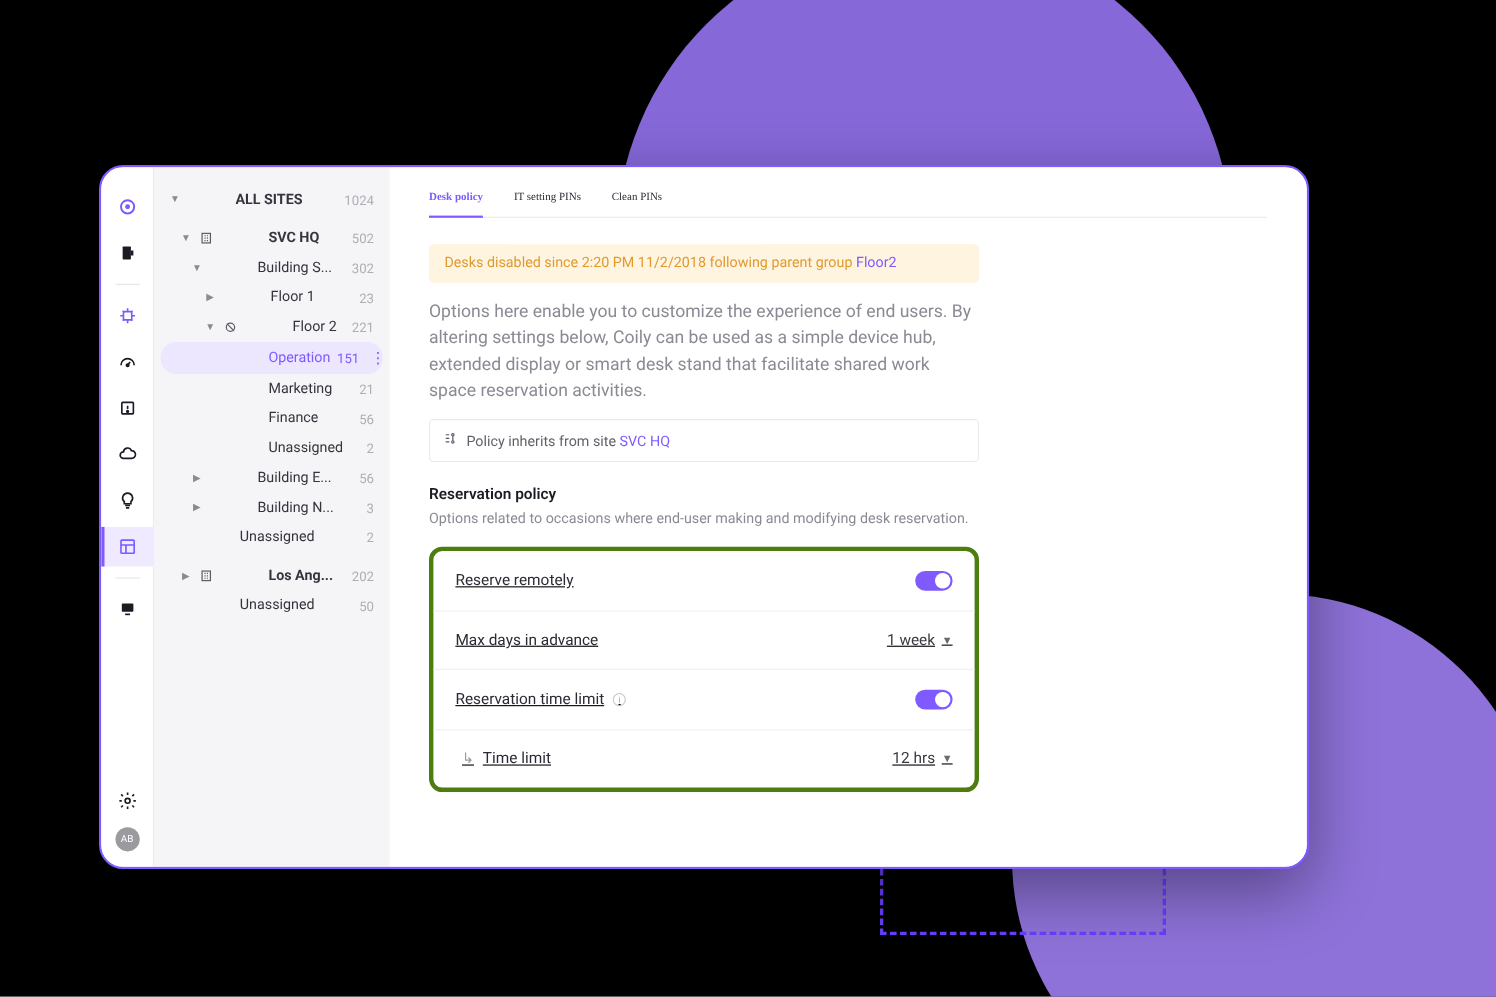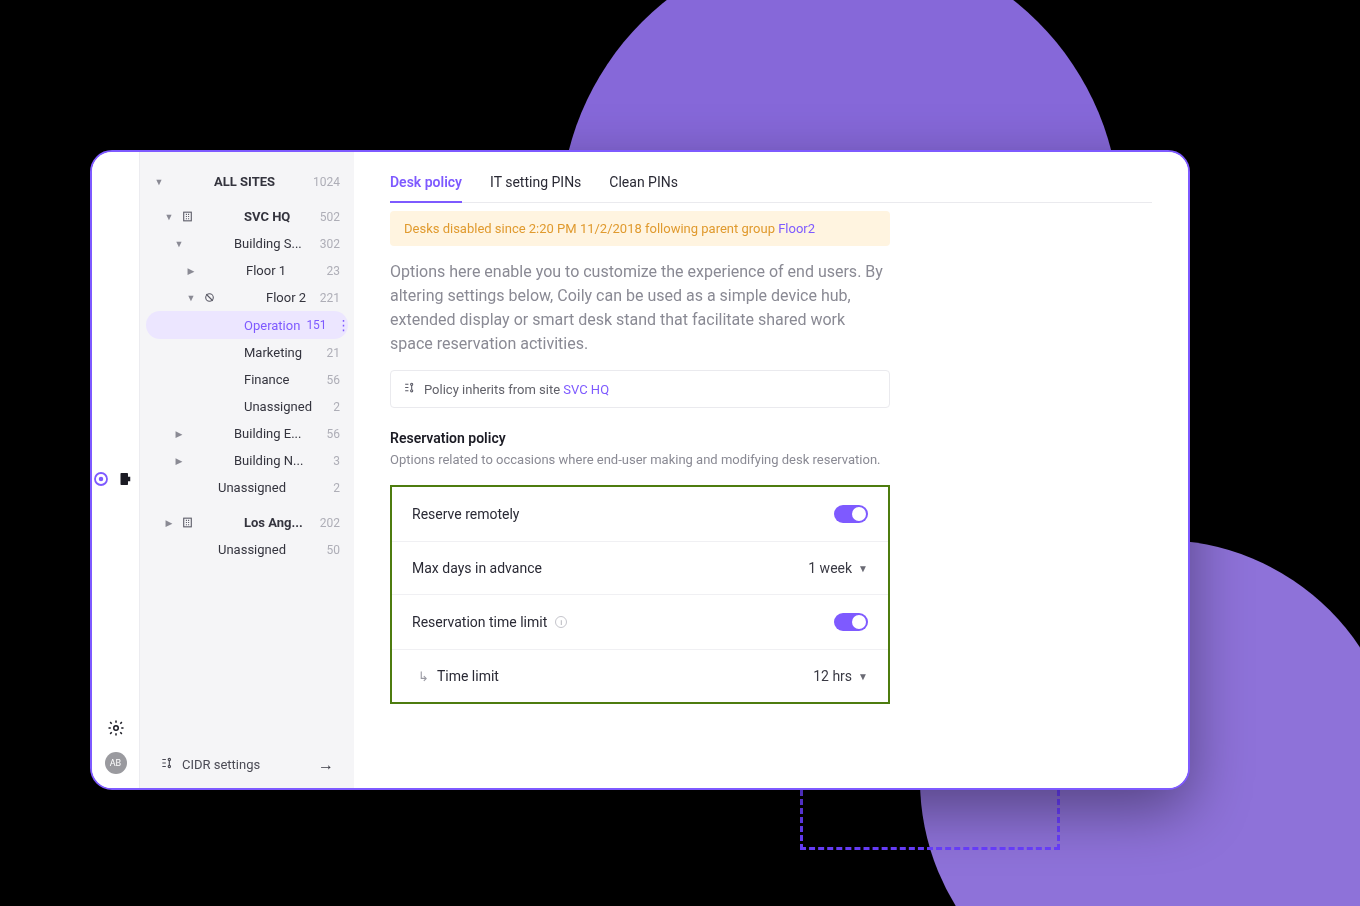--- a/index.html
+++ b/index.html
@@ -50,21 +50,21 @@
     overflow: hidden;
     display: flex;
     z-index: 10;
   }
   
   .rail {
     width: 48px;
     background: #fff;
     border-right: 1px solid #ececf0;
     display: flex;
-    flex-direction: row;
+    flex-direction: column;
     align-items: center;
     padding-top: 18px;
     gap: 6px;
     position: relative;
   }
   .rail .rail-item {
     width: 48px; height: 36px;
     display: flex; align-items: center; justify-content: center;
     color: #1b1b24;
     cursor: pointer;
@@ -145,32 +145,33 @@
     padding: 22px 36px 0 36px;
     overflow: hidden;
     display: flex; flex-direction: column;
   }
   .tabs {
     display: flex; gap: 28px;
     border-bottom: 1px solid #eaeaee;
   }
   .tab {
     padding: 0 0 12px 0;
-    font-size: 14px;
+    font-size: 10px;
     color: #2a2a35;
     cursor: pointer;
     position: relative;
+    font-family: Liberation Serif, serif;
   }
   .tab.active { color: #7e5aff; font-weight: 600; }
   .tab.active::after {
     content: ""; position: absolute; left: 0; right: 0; bottom: -1px;
     height: 2px; background: #7e5aff;
   }
   .alert-banner {
-    margin-top: 8px;
+    margin-top: 24px;
     background: #fff4e0;
     color: #e09a2e;
     padding: 10px 14px;
     border-radius: 4px;
     font-size: 13px;
     max-width: 500px;
   }
   .alert-banner a { color: #7e5aff; text-decoration: none; }
   .desc {
     margin-top: 14px;
@@ -196,23 +197,24 @@
     font-weight: 600;
     color: #1b1b24;
   }
   .section-desc {
     margin-top: 6px;
     color: #8a8a94;
     font-size: 13px;
   }
   .policy-card {
     margin-top: 18px;
-    border: 2px solid #4d7c0f;
-    border-radius: 0;
+    border: 4px solid #4d7c0f;
+    border-radius: 12px;
     max-width: 500px;
+    text-decoration: underline;
   }
   .policy-row {
     display: flex; align-items: center;
     padding: 18px 20px;
     border-bottom: 1px solid #f0f0f3;
     font-size: 14px;
     color: #2a2a35;
   }
   .policy-row:last-child { border-bottom: none; }
   .policy-row .rlabel { display:flex; align-items:center; gap:8px; }
@@ -393,32 +395,20 @@
           </svg>
         </span>
       <span class="label">Los Ang...</span>
       <span class="count">202</span>
     </div>
     <div class="tree-row ind-2">
       <span class="label">Unassigned</span>
       <span class="count">50</span>
     </div>
 
-    <div class="sidebar-footer">
-      <span>
-        <svg width="14" height="14" viewBox="0 0 24 24" fill="none" stroke="currentColor" stroke-width="2">
-            <path d="M4 6h6M4 12h6M4 18h6"></path>
-            <circle cx="16" cy="6" r="2"></circle>
-            <circle cx="16" cy="18" r="2"></circle>
-            <path d="M16 8v8"></path>
-          </svg>
-      </span>
-      <span>CIDR settings</span>
-      <span class="arrow">→</span>
-    </div>
   </div>
 
   <div class="main">
     <div class="tabs">
       <div class="tab active">Desk policy</div>
       <div class="tab">IT setting PINs</div>
       <div class="tab">Clean PINs</div>
     </div>
 
     <div class="alert-banner">

